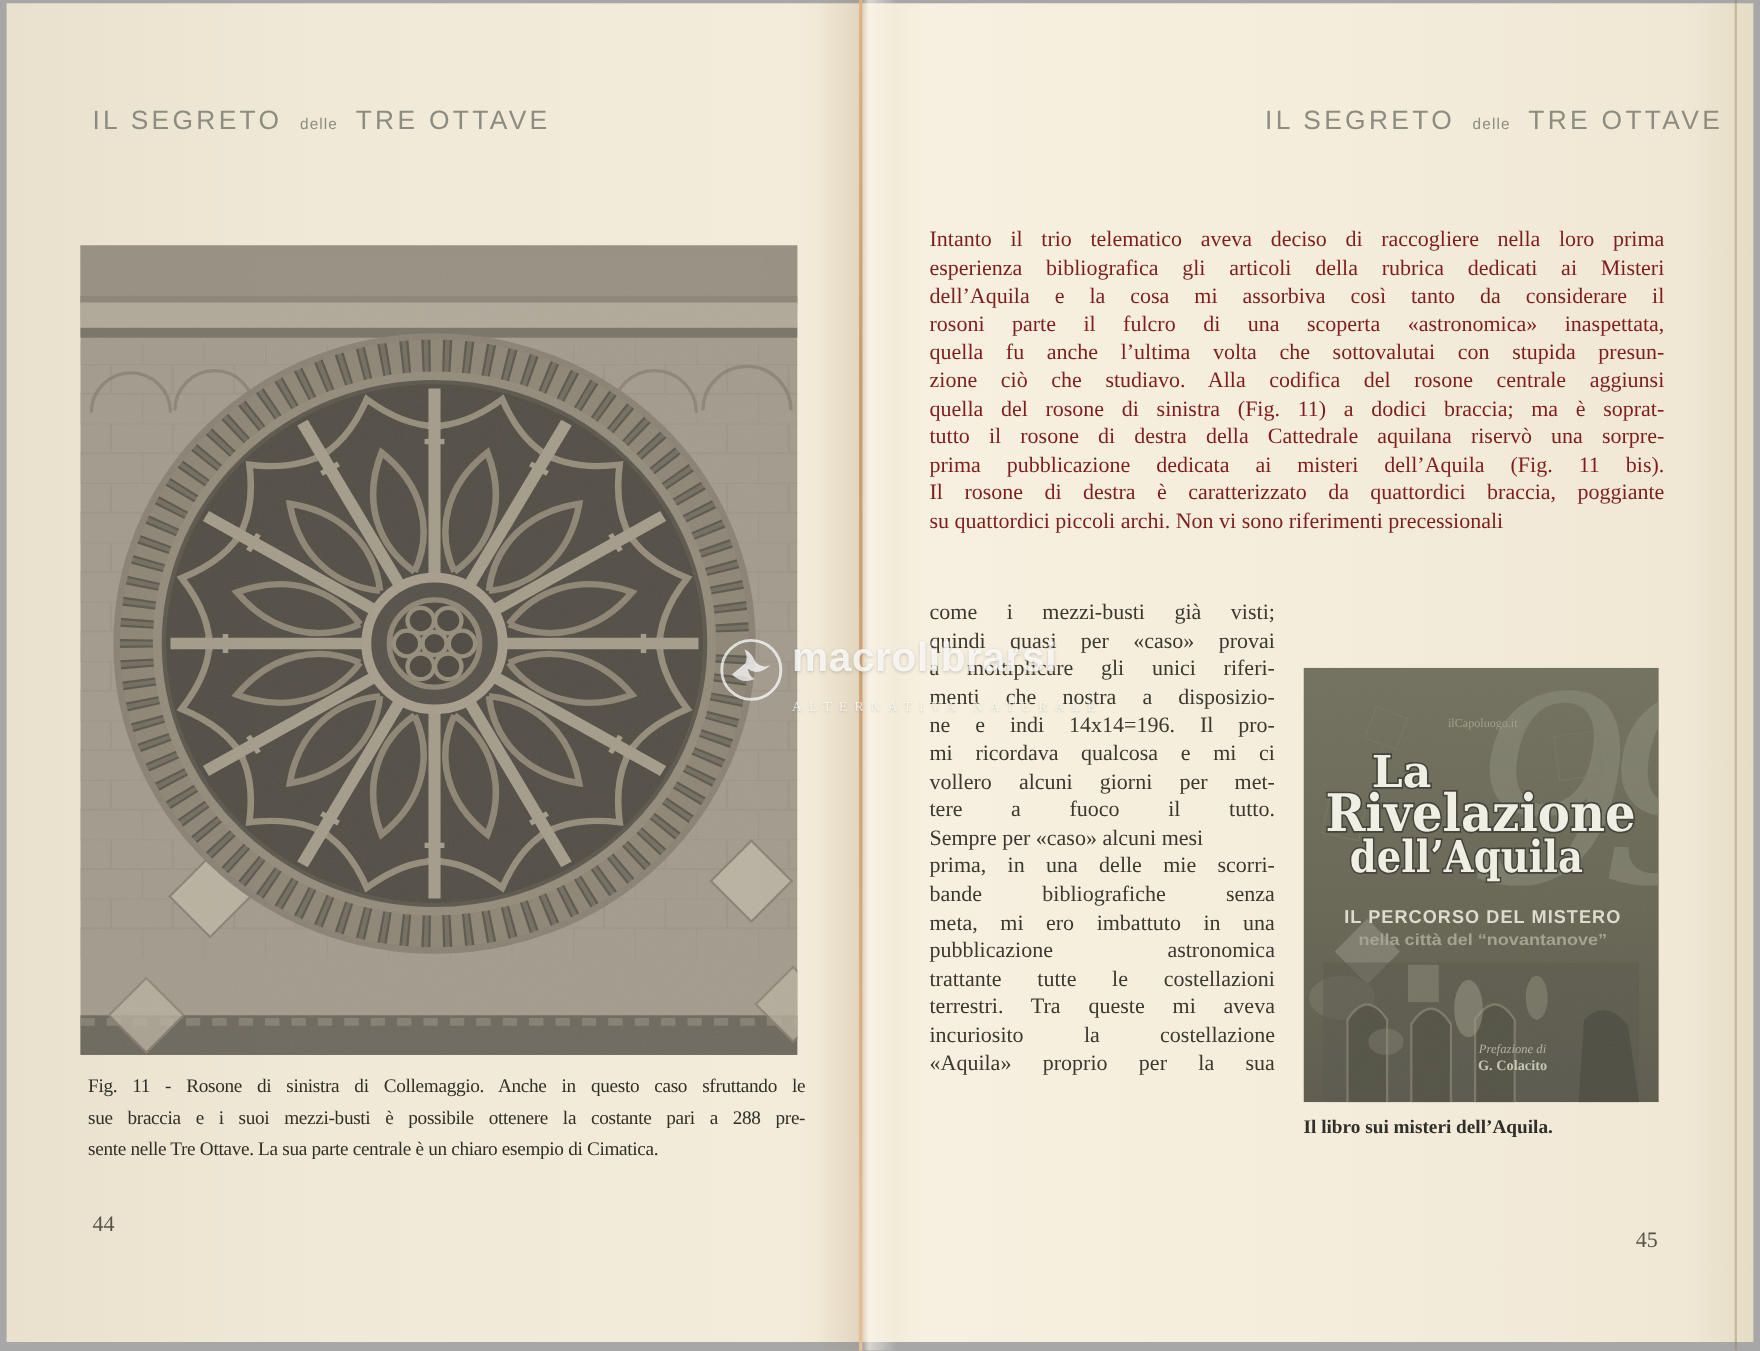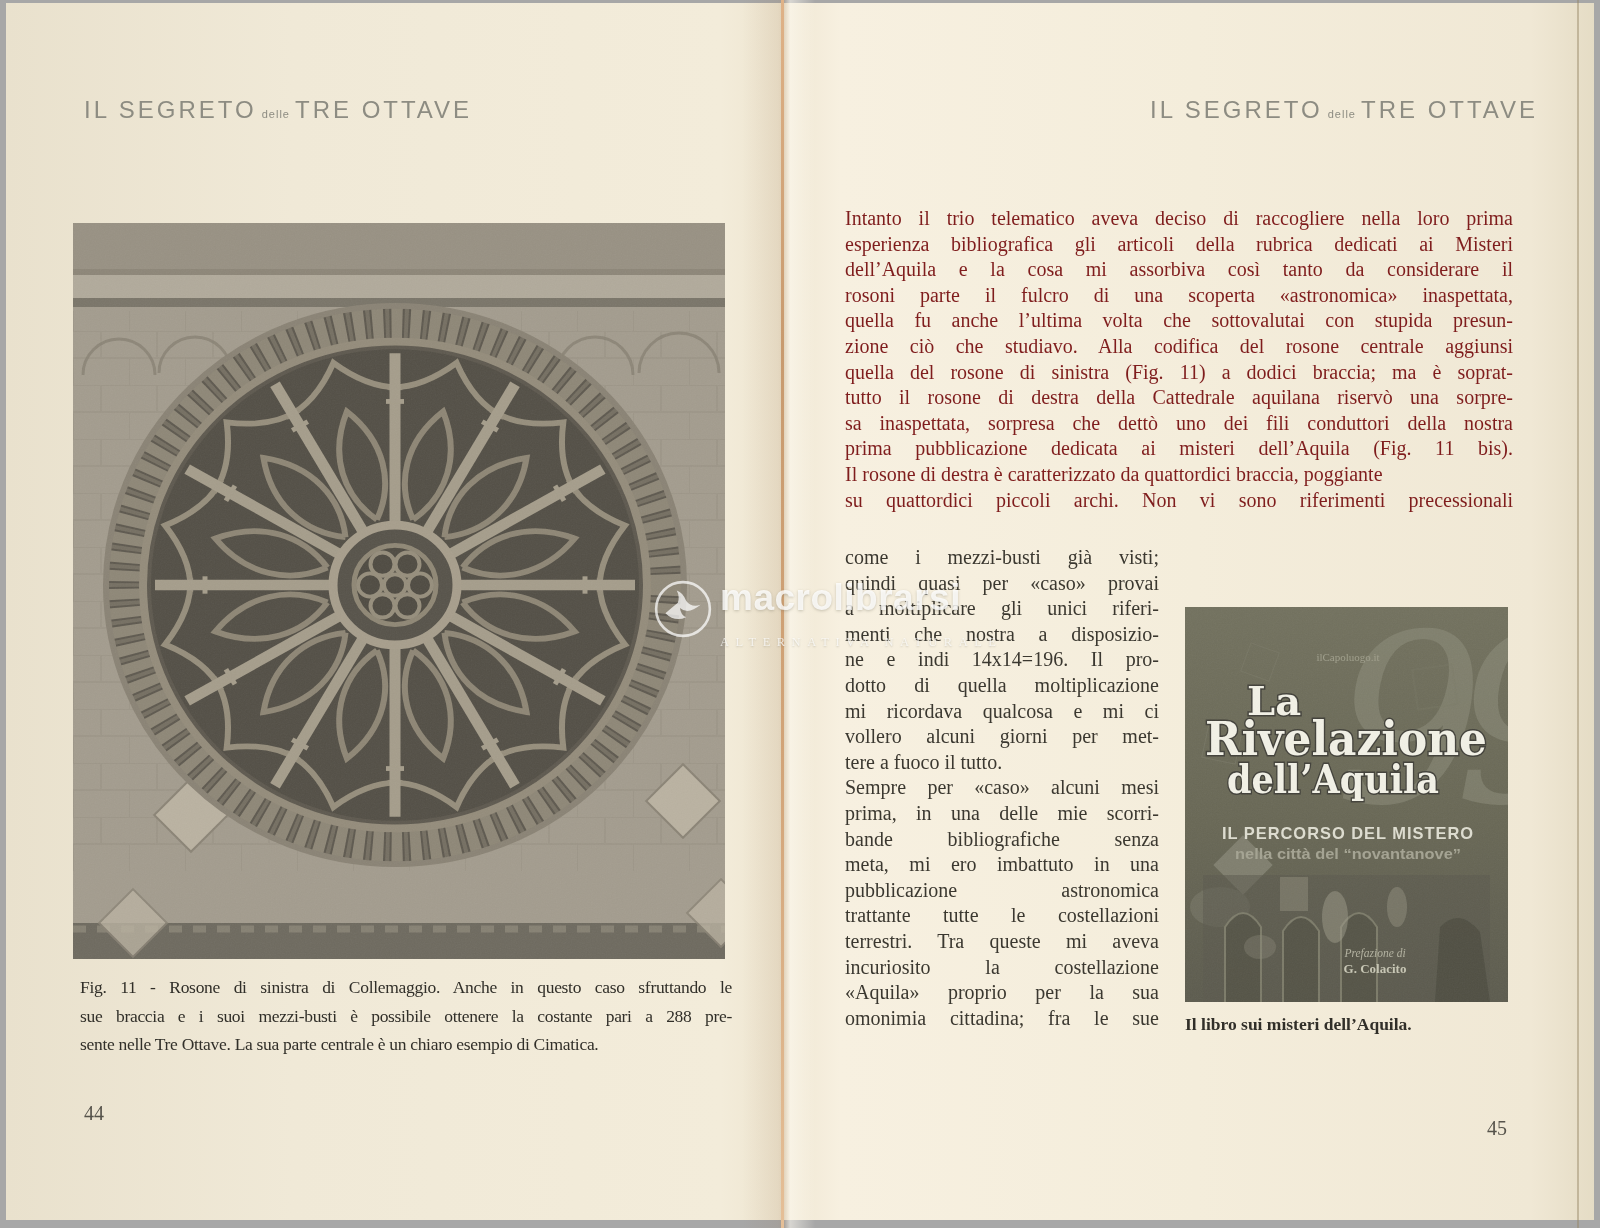--- a/index.html
+++ b/index.html
@@ -8,21 +8,21 @@
   .sheet{position:absolute;left:6px;top:3px;width:1588px;height:1217px;
          background:linear-gradient(90deg,#e9e1cd 0%,#f0e9d7 18%,#f3ecda 45%,#eee5d0 48.6%,#f7f0e0 52.5%,#f4eddb 75%,#f0e8d5 96%,#e5dcc5 100%);}
   .fold-soft{position:absolute;left:742px;top:0;width:86px;height:100%;
          background:linear-gradient(90deg,rgba(140,100,60,0) 0%,rgba(140,100,60,0.10) 42%,rgba(150,105,60,0.18) 48%,rgba(255,252,244,0.55) 56%,rgba(140,100,60,0) 85%);}
   .fold-line{position:absolute;left:781px;top:0;width:3px;height:100%;
          background:linear-gradient(180deg,#dfb287,#c89a6e 28%,#d2a478 62%,#e5bf97);}
   .edge-line{position:absolute;left:1577px;top:0;width:2px;height:100%;background:rgba(148,132,100,0.45);}
 
   .running-header{position:absolute;top:96px;font-family:"Liberation Sans",sans-serif;
          color:#8d8c82;font-size:24px;letter-spacing:3px;white-space:nowrap;}
-  .rh-small{font-size:11px;letter-spacing:1px;margin:0 5px;}
+  .rh-small{font-size:14px;letter-spacing:1px;margin:0 16px;}
 
   .photo{position:absolute;left:73px;top:223px;width:652px;height:736px;}
   .photo svg{display:block;width:100%;height:100%;}
 
   .fig-caption{position:absolute;left:80px;top:973px;width:652px;
          font-weight:normal;font-size:17.5px;line-height:28.5px;letter-spacing:-0.3px;color:#312f29;}
   .fig-caption .jl:nth-child(3){text-align-last:left;}
 
   .jl{text-align:justify;text-align-last:justify;}
 
@@ -177,47 +177,44 @@
 
   <div class="para1">
       <div class="jl">Intanto il trio telematico aveva deciso di raccogliere nella loro prima</div>
       <div class="jl">esperienza bibliografica gli articoli della rubrica dedicati ai Misteri</div>
       <div class="jl">dell’Aquila e la cosa mi assorbiva così tanto da considerare il</div>
       <div class="jl">rosoni parte il fulcro di una scoperta «astronomica» inaspettata,</div>
       <div class="jl">quella fu anche l’ultima volta che sottovalutai con stupida presun-</div>
       <div class="jl">zione ciò che studiavo. Alla codifica del rosone centrale aggiunsi</div>
       <div class="jl">quella del rosone di sinistra (Fig. 11) a dodici braccia; ma è soprat-</div>
       <div class="jl">tutto il rosone di destra della Cattedrale aquilana riservò una sorpre-</div>
-      <div class="jl">sa inaspettata, sorpresa che dettò uno dei fili conduttori della nostra</div>
       <div class="jl">prima pubblicazione dedicata ai misteri dell’Aquila (Fig. 11 bis).</div>
       <div class="jl">Il rosone di destra è caratterizzato da quattordici braccia, poggiante</div>
       <div class="jl">su quattordici piccoli archi. Non vi sono riferimenti precessionali</div>
     </div>
 
   <div class="cols">
     <div class="colL">
         <div class="jl">come i mezzi-busti già visti;</div>
         <div class="jl">quindi quasi per «caso» provai</div>
         <div class="jl">a moltiplicare gli unici riferi-</div>
         <div class="jl">menti che nostra a disposizio-</div>
         <div class="jl">ne e indi 14x14=196. Il pro-</div>
-        <div class="jl">dotto di quella moltiplicazione</div>
         <div class="jl">mi ricordava qualcosa e mi ci</div>
         <div class="jl">vollero alcuni giorni per met-</div>
         <div class="jl">tere a fuoco il tutto.</div>
         <div class="jl">Sempre per «caso» alcuni mesi</div>
         <div class="jl">prima, in una delle mie scorri-</div>
         <div class="jl">bande bibliografiche senza</div>
         <div class="jl">meta, mi ero imbattuto in una</div>
         <div class="jl">pubblicazione astronomica</div>
         <div class="jl">trattante tutte le costellazioni</div>
         <div class="jl">terrestri. Tra queste mi aveva</div>
         <div class="jl">incuriosito la costellazione</div>
         <div class="jl">«Aquila» proprio per la sua</div>
-        <div class="jl">omonimia cittadina; fra le sue</div>
       </div>
     <div class="colR">
       <svg class="cover-svg" viewBox="0 0 323 395">
         <defs>
           <linearGradient id="cg" x1="0" y1="0" x2="0" y2="1">
             <stop offset="0" stop-color="#73725f"></stop>
               <stop offset="0.55" stop-color="#696856"></stop>
               <stop offset="1" stop-color="#5d5c4f"></stop>
           </linearGradient>
           <filter id="grain2">

